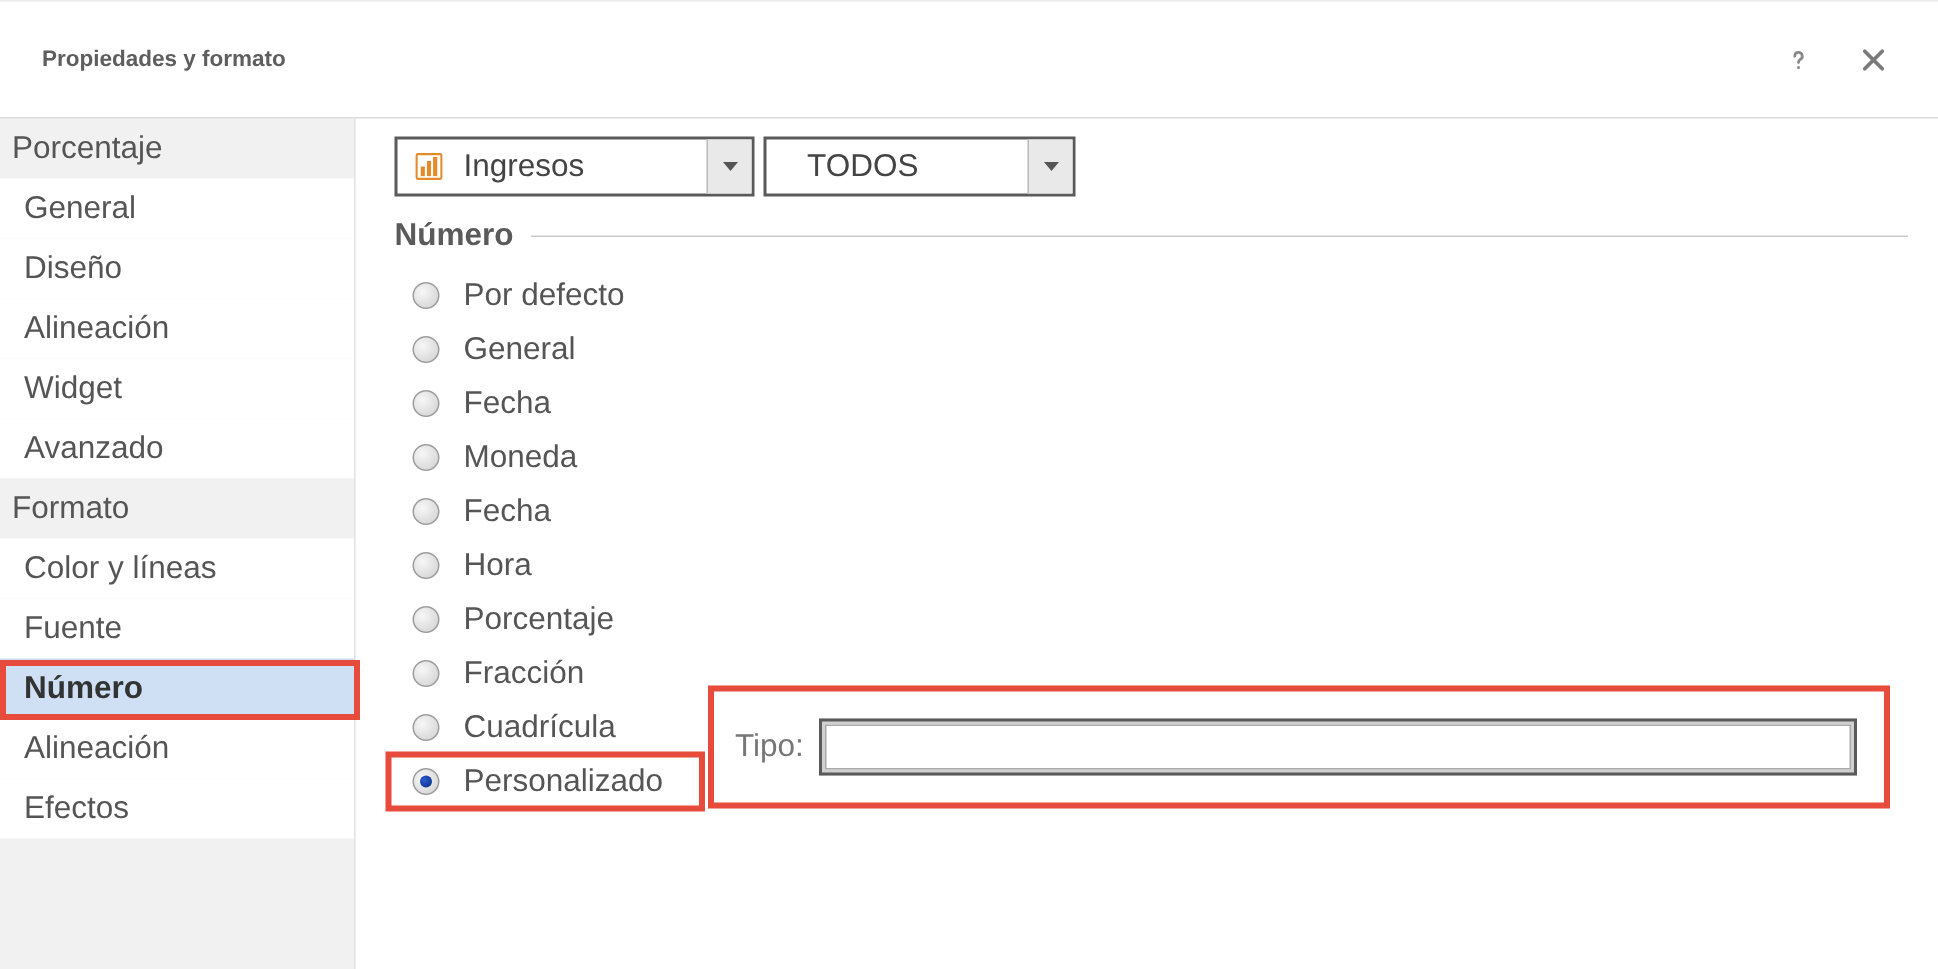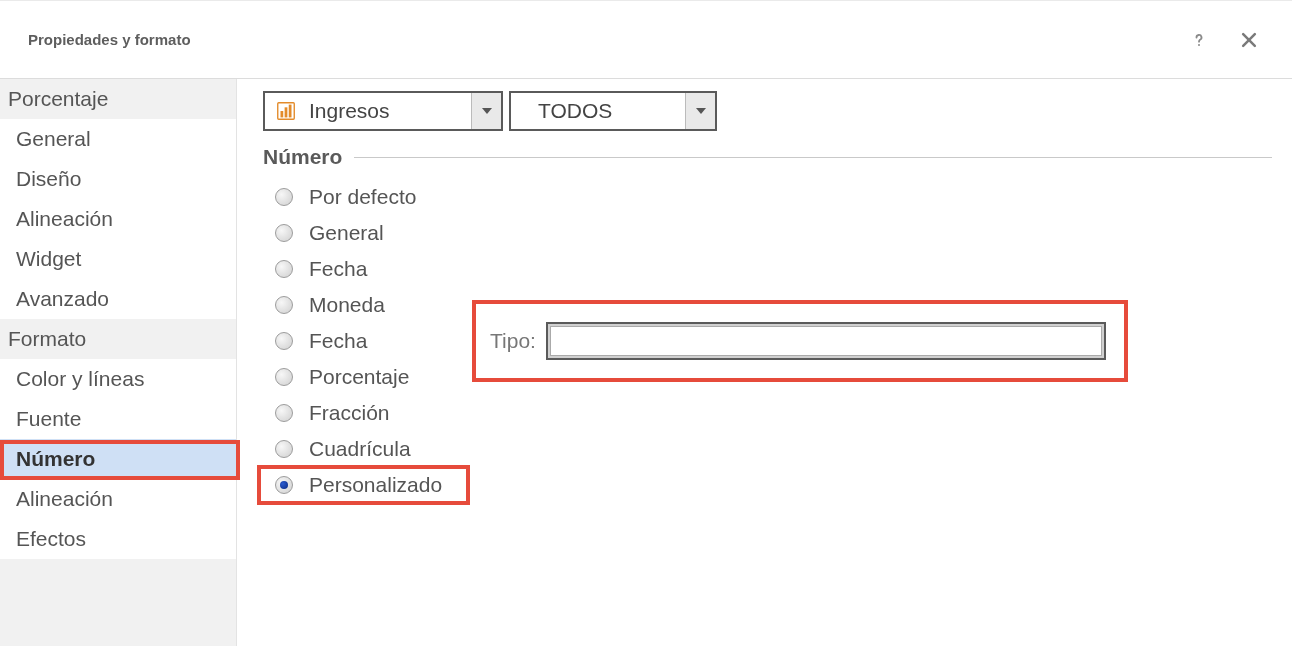--- a/index.html
+++ b/index.html
@@ -136,21 +136,21 @@
     font-size: 21px;
     color: #5a5a5a;
   }
   .fieldset-title .line {
     flex: 1;
     height: 1px;
     background: #c9c9c9;
   }
   .content-row {
     display: flex;
-    align-items: center;
+    align-items: flex-end;
   }
   .radio-col {
     width: 205px;
     padding-left: 14px;
   }
   .radio-item {
     display: flex;
     align-items: center;
     gap: 16px;
     padding: 6px 4px;
@@ -185,21 +185,21 @@
   }
   .tipo-block {
     position: relative;
     margin-top: 0px;
     margin-left: 10px;
     padding: 18px 18px 18px 14px;
     border: 4px solid #e64b3b;
     display: flex;
     align-items: center;
     gap: 10px;
-    width: 656px;
+    width: 788px;
   }
   .tipo-label {
     font-size: 21px;
     color: #777;
   }
   .tipo-input-wrap {
     border: 2px solid #5a5a5a;
     padding: 2px;
     flex: 1;
     background: #d0d0d0;
@@ -309,20 +309,24 @@
           <label class="radio-item">
             <span class="radio-dot"></span>
             <span>Moneda</span>
           </label>
           <label class="radio-item">
             <span class="radio-dot"></span>
             <span>Fecha</span>
           </label>
           <label class="radio-item">
             <span class="radio-dot"></span>
+            <span>Hora</span>
+          </label>
+          <label class="radio-item">
+            <span class="radio-dot"></span>
             <span>Porcentaje</span>
           </label>
           <label class="radio-item">
             <span class="radio-dot"></span>
             <span>Fracción</span>
           </label>
           <label class="radio-item">
             <span class="radio-dot"></span>
             <span>Cuadrícula</span>
           </label>

